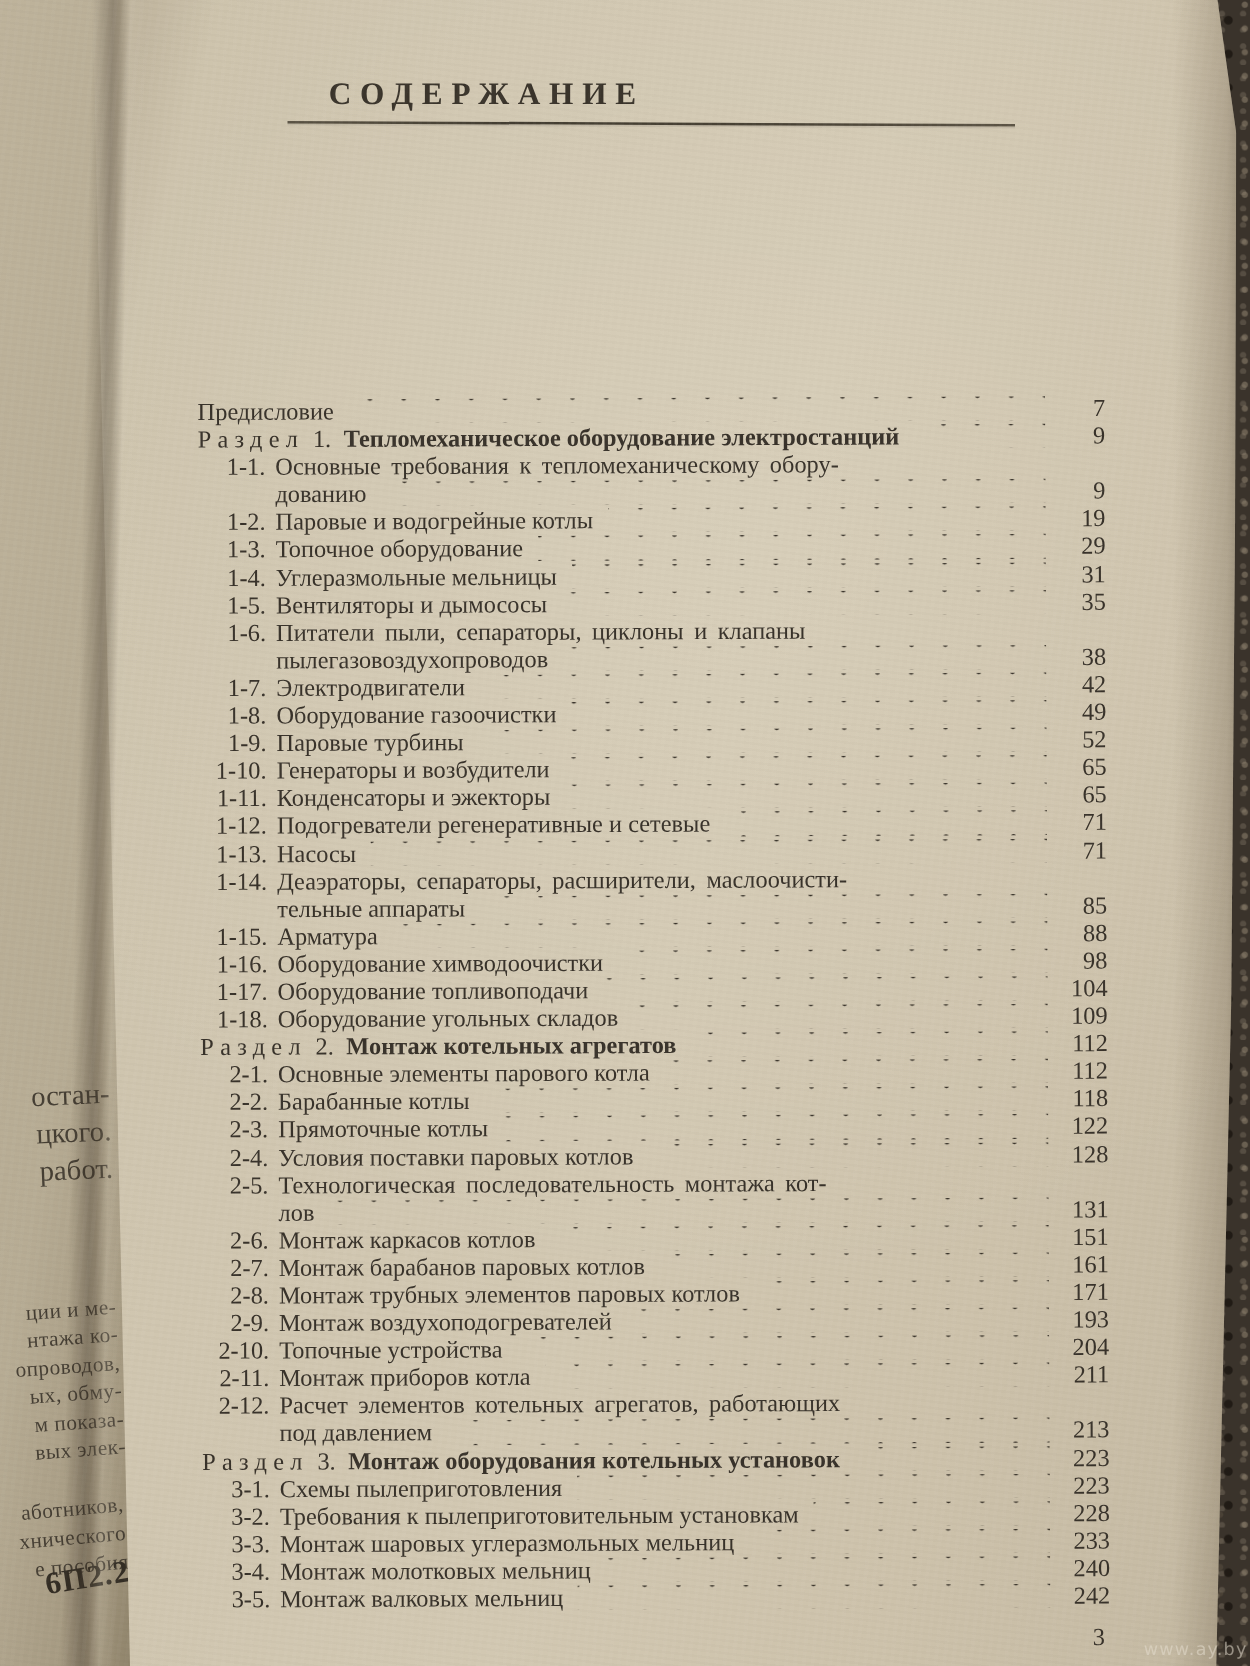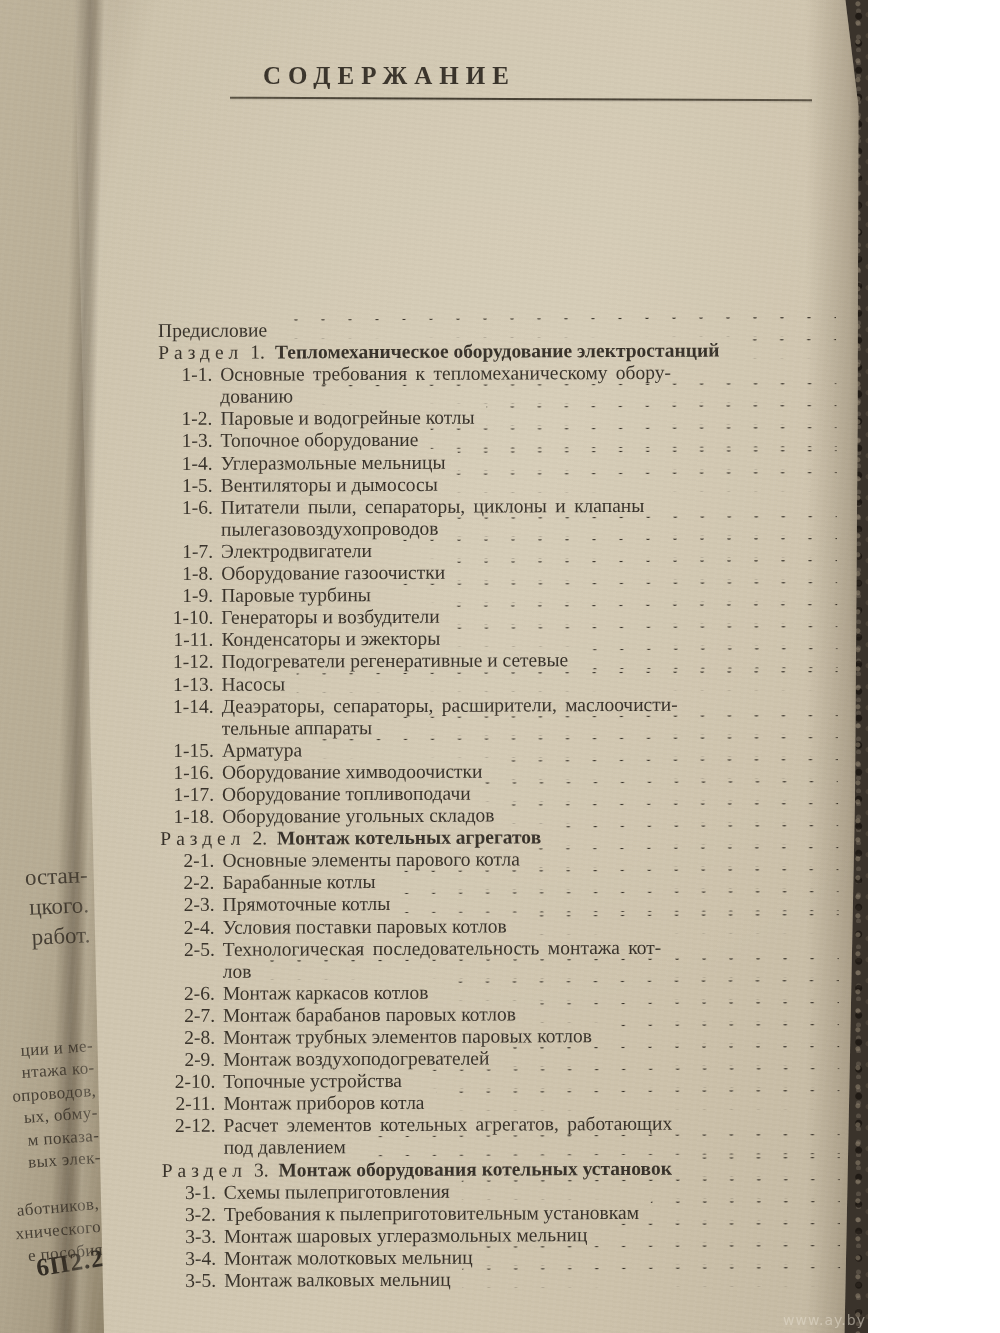--- a/index.html
+++ b/index.html
@@ -1,17 +1,17 @@
 <!DOCTYPE html>
 <html><head>
 <meta charset="utf-8">
 <style>
   html,body { margin:0; padding:0; }
   .photo {
-    position:relative; width:868px; height:1333px; overflow:hidden;
+    position:relative; width:1000px; height:1333px; overflow:hidden;
     background:#39322a;
     font-family:"Liberation Serif","DejaVu Serif",serif;
   }
   
   .carpet {
     position:absolute; inset:0;
     background-image:
       radial-gradient(circle at 30% 20%, rgba(145,132,112,.55) 0 2px, rgba(0,0,0,0) 3px),
       radial-gradient(circle at 70% 60%, rgba(22,17,12,.7) 0 3px, rgba(0,0,0,0) 4px),
       radial-gradient(circle at 50% 85%, rgba(120,110,95,.45) 0 2px, rgba(0,0,0,0) 3px),

